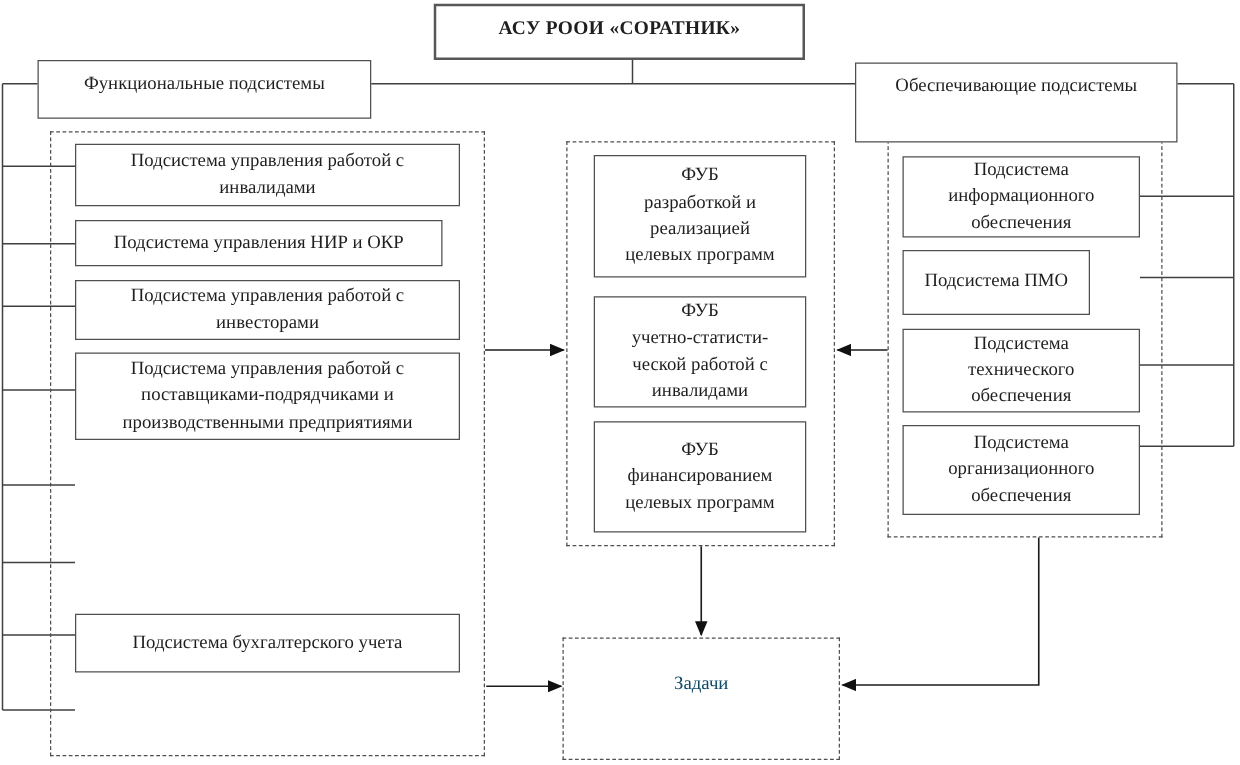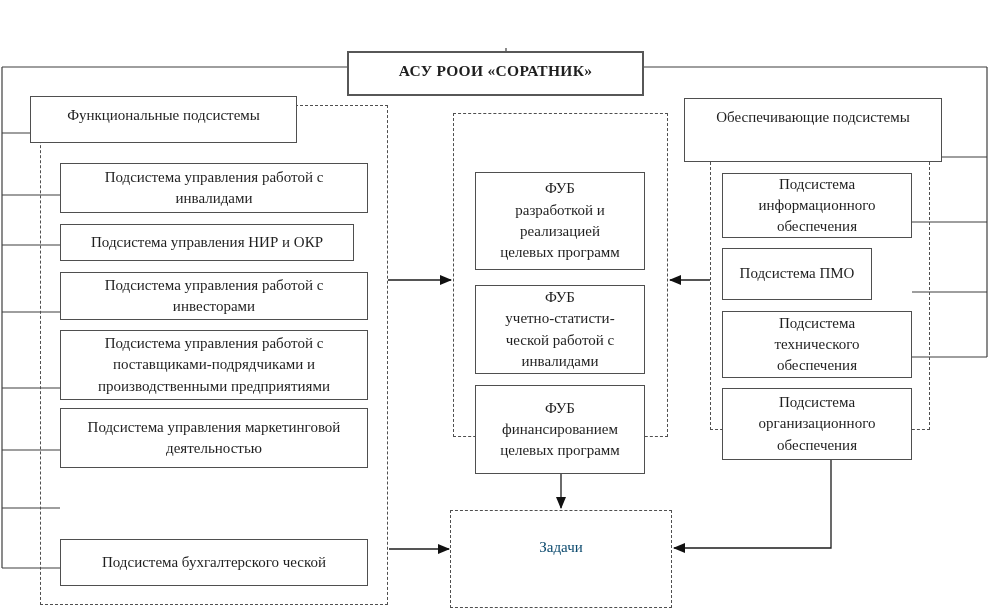--- a/index.html
+++ b/index.html
@@ -30,21 +30,20 @@
     border: 1px solid #4f4f4f;
     display: flex;
     align-items: center;
     justify-content: center;
     text-align: center;
     color: #1f1f1f;
     font-size: 15px;
     line-height: 1.42;
     white-space: pre-line;
     z-index: 2;
-    margin-top: 48px;
   }
   .node.title {
     border: 2px solid #575757;
     font-weight: bold;
     align-items: flex-start;
     padding-top: 7px;
     font-size: 15.5px;
     letter-spacing: 0.3px;
   }
   .node.header {
@@ -120,23 +119,21 @@
 
   <div class="container" style="left:40px; top:105px; width:348px; height:500px;"></div>
   <div class="node" style="left:60px; top:115px; width:308px; height:50px;">Подсистема управления работой с
 инвалидами</div>
   <div class="node" style="left:60px; top:176px; width:294px; height:37px;">Подсистема управления НИР и ОКР</div>
   <div class="node" style="left:60px; top:224px; width:308px; height:48px;">Подсистема управления работой с
 инвесторами</div>
   <div class="node" style="left:60px; top:282px; width:308px; height:70px;">Подсистема управления работой с
 поставщиками-подрядчиками и
 производственными предприятиями</div>
-  <div class="node" style="left:60px; top:360px; width:308px; height:60px;">Подсистема управления маркетинговой
-деятельностью</div>
-  <div class="node" style="left:60px; top:491px; width:308px; height:47px;">Подсистема бухгалтерского ческой</div>
+  <div class="node" style="left:60px; top:491px; width:308px; height:47px;">Подсистема бухгалтерского учета</div>
 
   <div class="container" style="left:453px; top:113px; width:215px; height:324px;"></div>
   <div class="node" style="left:475px; top:124px; width:170px; height:98px;">ФУБ
 разработкой и
 реализацией
 целевых программ</div>
   <div class="node" style="left:475px; top:237px; width:170px; height:89px;">ФУБ
 учетно-статисти-
 ческой работой с
 инвалидами</div>

